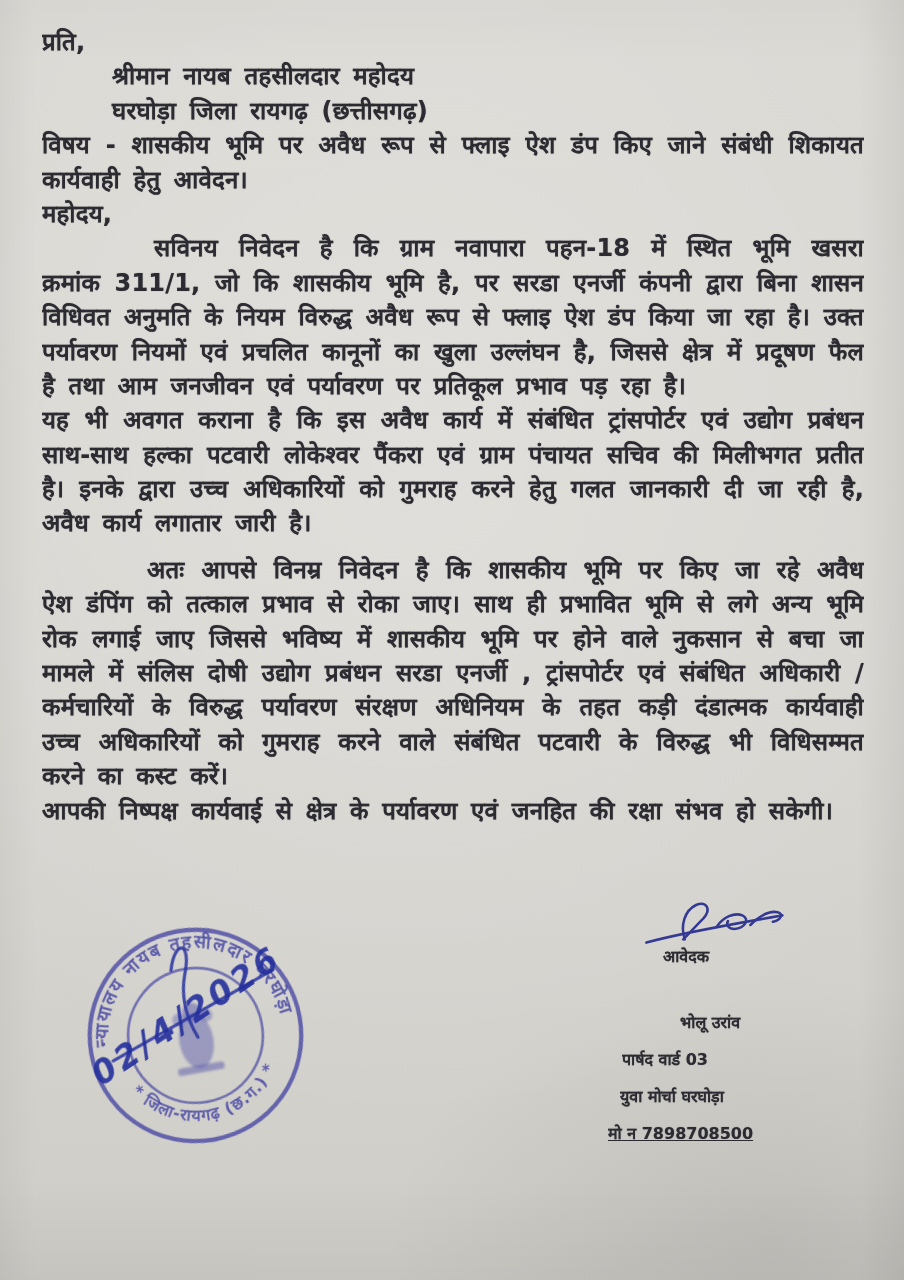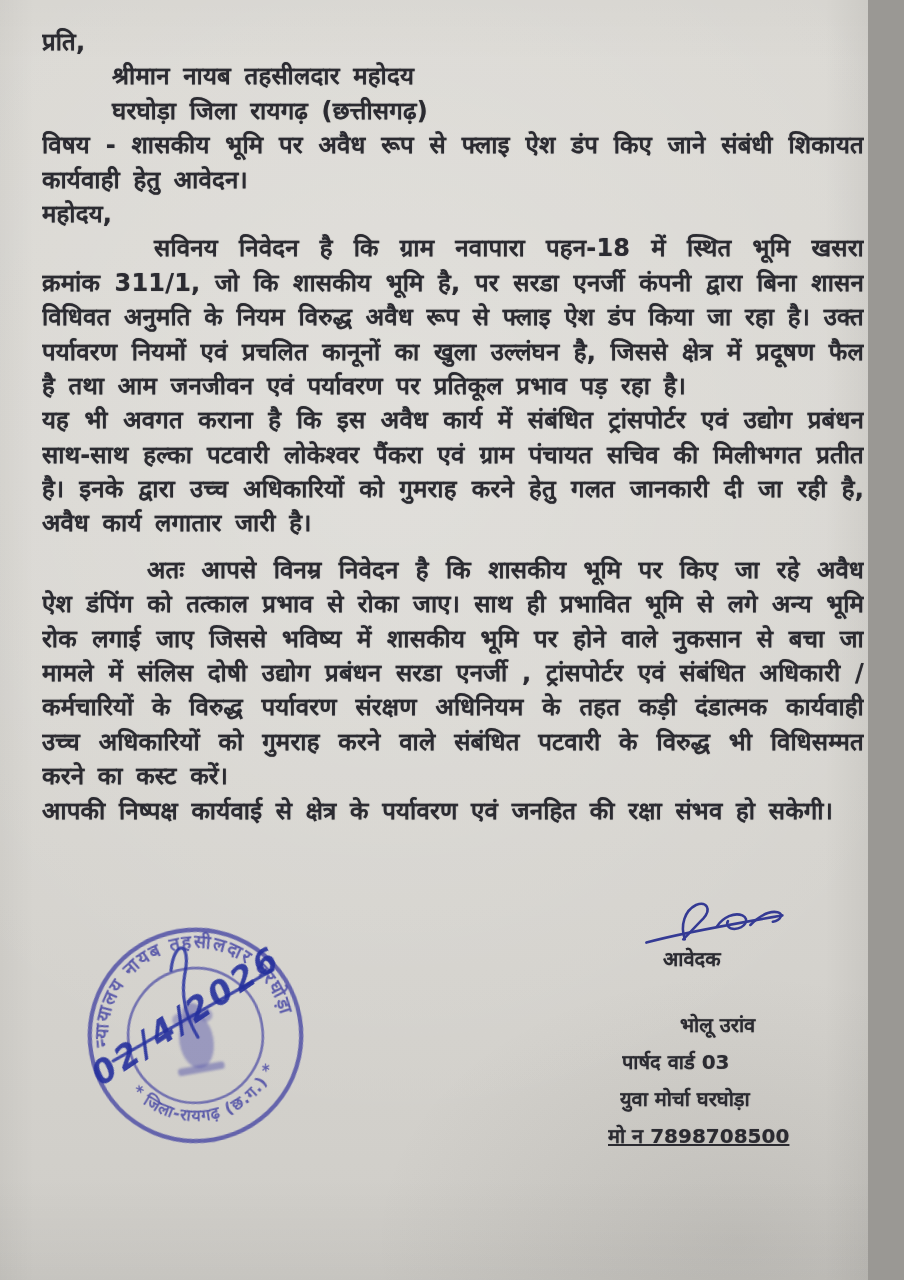--- a/index.html
+++ b/index.html
@@ -1,25 +1,24 @@
 <!DOCTYPE html>
 <html><head>
 <meta charset="utf-8">
 <style>
   html,body{margin:0;padding:0;background:#9a9894;}
   .page{
     position:relative;
-    width:840px;height:1280px;
+    width:904px;height:1280px;
     overflow:hidden;
     font-family:"DejaVu Sans",sans-serif;
     background:
       radial-gradient(ellipse 120% 90% at 45% 35%, rgba(255,255,255,0.20) 0%, rgba(255,255,255,0.0) 60%),
       radial-gradient(ellipse 60% 30% at 85% 97%, rgba(60,58,55,0.10) 0%, rgba(60,58,55,0.0) 70%),
       linear-gradient(180deg, #dbd9d4 0%, #d8d6d1 55%, #d2d0cb 86%, #cfcdc8 100%);
-    padding-left: 28px;
   }
   .texture{
     position:absolute;inset:0;pointer-events:none;
     background:
       linear-gradient(90deg, rgba(0,0,0,0.035) 0%, rgba(0,0,0,0) 4%, rgba(0,0,0,0) 95%, rgba(0,0,0,0.05) 100%),
       linear-gradient(180deg, rgba(0,0,0,0.02) 0%, rgba(0,0,0,0) 5%, rgba(0,0,0,0) 92%, rgba(0,0,0,0.045) 100%);
   }
   .content{
     position:absolute;left:42px;top:24px;width:822px;
     color:#2b2b31;
@@ -35,21 +34,21 @@
   }
   .just{text-align:justify;}
   .just::after{content:"";display:inline-block;width:100%;height:0;}
   .ind1{text-indent:112px;}
   .ind2{text-indent:105px;}
   .recipient{padding-left:70px;}
   .gap-before{margin-top:12px;}
 
   .sign-block{
     position:absolute;left:598px;top:893px;width:300px;
-    color:#2b2b31;font-weight:700;font-size:20px;
+    color:#2b2b31;font-weight:700;font-size:16px;
   }
   .sign-block .sline{height:37px;overflow:hidden;text-shadow:0 0 1px rgba(43,43,49,0.5);}
   .sig-svg{display:block;margin-left:22px;margin-bottom:-4px;}
   .sb1{margin-left:65px;}
   .sb2{margin-left:82px;margin-top:29px;}
   .sb3{margin-left:24px;}
   .sb4{margin-left:47px;}
   .sb5{margin-left:22px;}
   .sb6{margin-left:10px;text-decoration:underline;}
 

